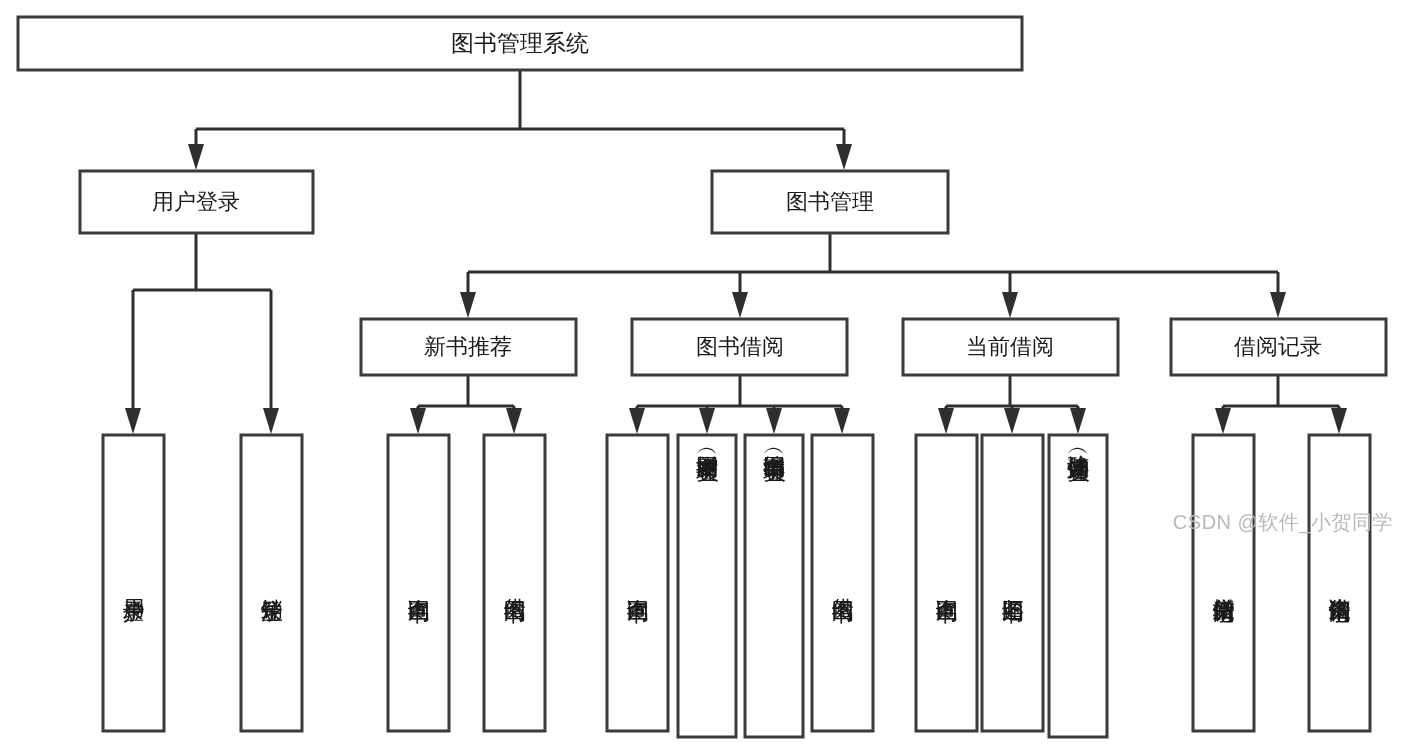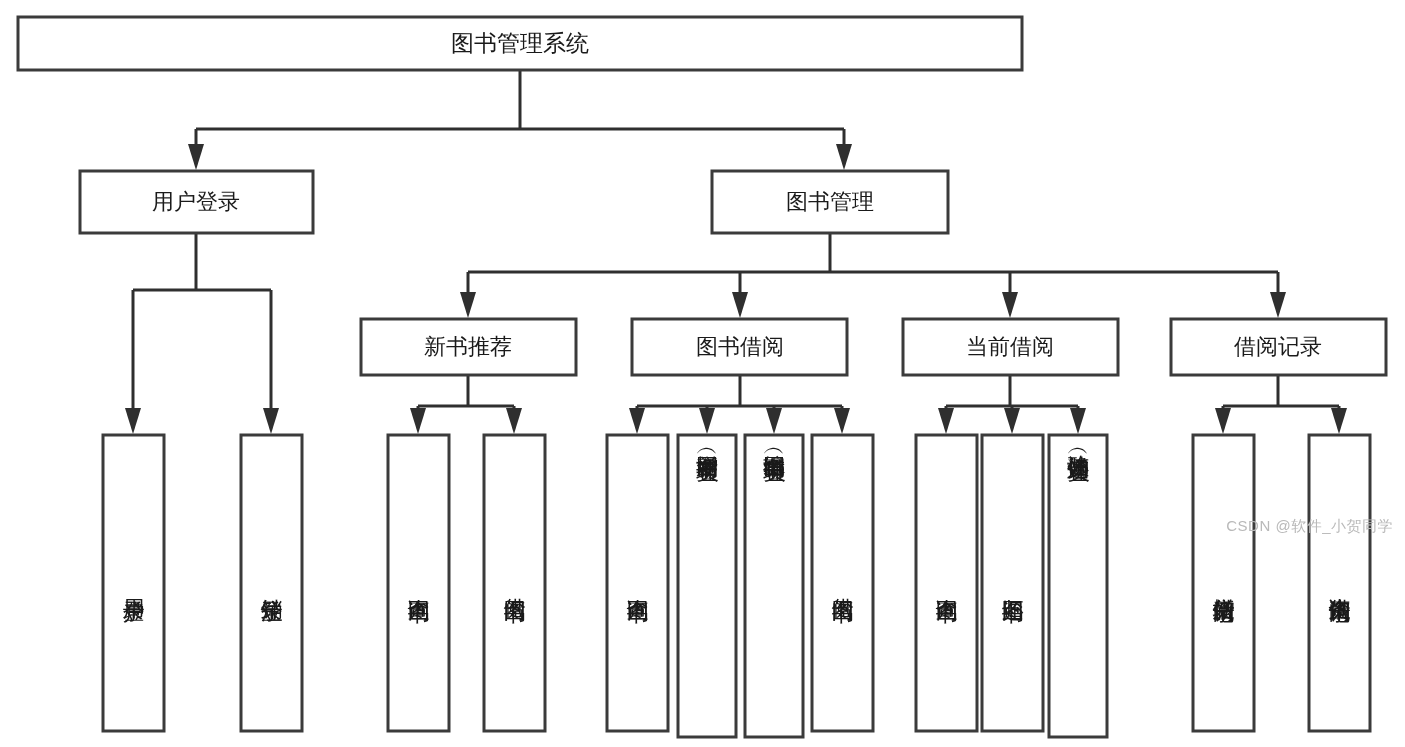--- a/index.html
+++ b/index.html
@@ -68,21 +68,21 @@
     color: #1a1a1a;
     letter-spacing: 1px;
     white-space: nowrap;
     text-align: center;
   }
   .watermark {
     position: absolute;
     right: 12px;
     bottom: 6px;
     font-family: "Liberation Sans", "DejaVu Sans", sans-serif;
-    font-size: 15px;
+    font-size: 20px;
     color: #b9b9b9;
     letter-spacing: 0.5px;
     user-select: none;
   }
 </style>
 </head>
 <body>
 
 <div id="diagram-root">
 

